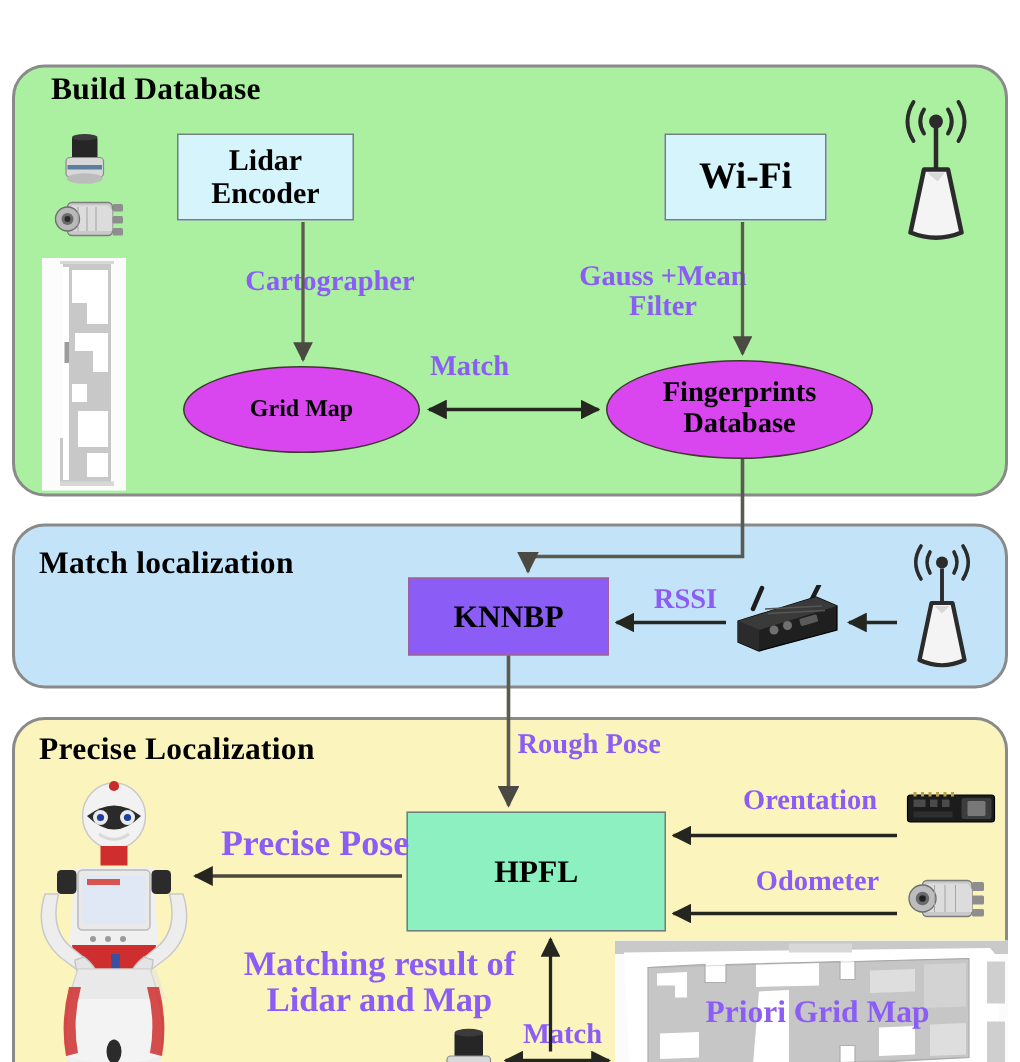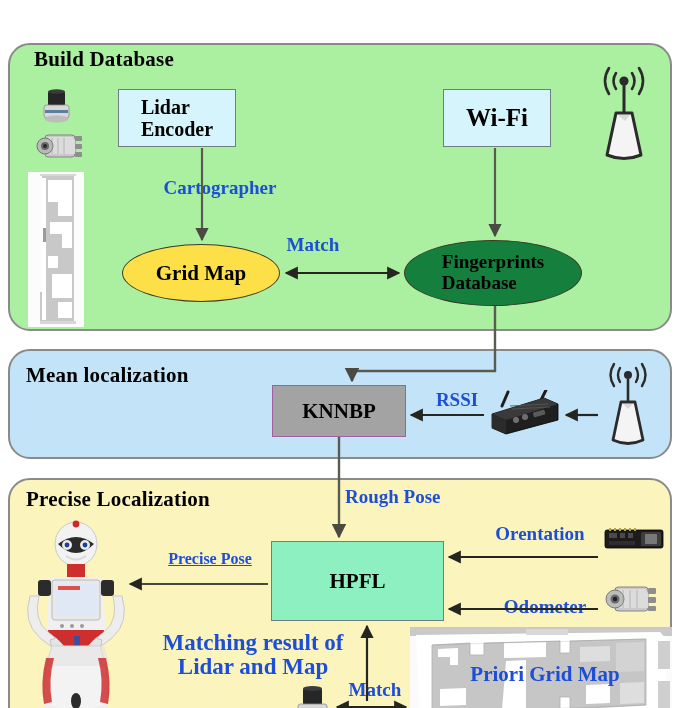--- a/index.html
+++ b/index.html
@@ -5,25 +5,25 @@
   html,body{margin:0;padding:0;background:#ffffff;}
   body{width:680px;height:708px;overflow:hidden;
        font-family:"Liberation Serif","DejaVu Serif",serif;}
   #stage{position:relative;width:680px;height:708px;margin-top:35px;}
 
   .panel{position:absolute;border:2px solid #8a8a8a;border-radius:22px;box-sizing:border-box;}
   .panel-title{position:absolute;font-weight:bold;font-size:21px;color:#000;
                letter-spacing:0.2px;white-space:nowrap;}
 
   .node{position:absolute;box-sizing:border-box;display:flex;align-items:center;
-        justify-content:center;text-align:left;font-weight:bold;color:#000;}
+        justify-content:center;text-align:center;font-weight:bold;color:#000;}
   .rect{border:1.5px solid #6f7f7f;}
   .ellipse{border:1.5px solid #3a3a2a;border-radius:50%;}
 
-  .lbl{position:absolute;font-weight:bold;color:#1d4ed8;text-align:center;
+  .lbl{position:absolute;font-weight:bold;color:#8b5cf6;text-align:center;
        line-height:1.06;white-space:pre-line;}
 
   svg.wire{position:absolute;left:0;top:0;width:680px;height:708px;
            pointer-events:none;overflow:visible;}
 
   .icon{position:absolute;}
   .imgbox{position:absolute;overflow:hidden;}
 </style>
 </head>
 <body>
@@ -92,36 +92,38 @@
         <path d="M40 10 q5 8 0 16"></path>
         <path d="M47 5 q8 13 0 26"></path>
       </g>
       <circle cx="32" cy="18" r="4.6" fill="#2b2b2b"></circle>
       <line x1="32" y1="22" x2="32" y2="50" stroke="#2b2b2b" stroke-width="3"></line>
       <path d="M24 50 L40 50 L49 92 Q32 99 15 92 Z" fill="#f4f4f4" stroke="#2b2b2b" stroke-width="3" stroke-linejoin="round"></path>
       <path d="M26 52 L38 52 L33 58 Z" fill="#d8d8d8"></path>
     </svg>
   </div>
 
-  <div class="node ellipse" style="left:122px;top:209px;width:158px;height:58px;background:#fde047;font-size:21px;">
+  <div class="node ellipse" style="left:122px;top:209px;width:158px;height:58px;background:#d946ef;font-size:16px;">
     <span>Grid Map</span>
   </div>
 
-  <div class="node ellipse" style="left:404px;top:205px;width:178px;height:66px;background:#15803d;font-size:19px;">
+  <div class="node ellipse" style="left:404px;top:205px;width:178px;height:66px;background:#d946ef;font-size:19px;">
     <span style="white-space:pre-line;line-height:1.08;">Fingerprints
 Database</span>
   </div>
 
   <div class="lbl" style="left:120px;top:143px;width:200px;font-size:19px;">Cartographer</div>
+  <div class="lbl" style="left:352px;top:140px;width:180px;font-size:19px;">Gauss +Mean
+Filter</div>
   <div class="lbl" style="left:258px;top:200px;width:110px;font-size:19px;">Match</div>
 
   <div class="panel" style="left:8px;top:314px;width:664px;height:110px;background:#c3e4f8;"></div>
-  <div class="panel-title" style="left:26px;top:328px;">Mean localization</div>
-
-  <div class="node rect" style="left:272px;top:350px;width:134px;height:52px;background:#a3a3a3;border-color:#a05fa0;font-size:21px;">
+  <div class="panel-title" style="left:26px;top:328px;">Match localization</div>
+
+  <div class="node rect" style="left:272px;top:350px;width:134px;height:52px;background:#8b5cf6;border-color:#a05fa0;font-size:21px;">
     <span>KNNBP</span>
   </div>
 
   <div class="lbl" style="left:412px;top:355px;width:90px;font-size:19px;">RSSI</div>
 
   <div class="icon" style="left:484px;top:355px;width:78px;height:48px;">
     <svg width="78" height="48" viewBox="0 0 78 48">
       <line x1="18" y1="16" x2="24" y2="2" stroke="#1d1d1d" stroke-width="3" stroke-linecap="round"></line>
       <line x1="56" y1="12" x2="62" y2="0" stroke="#1d1d1d" stroke-width="3" stroke-linecap="round"></line>
       <path d="M8 24 L60 8 L74 14 L74 30 L22 44 L8 38 Z" fill="#1f1f1f" stroke="#000" stroke-width="0.8"></path>
@@ -151,23 +153,23 @@
   </div>
 
   <div class="panel" style="left:8px;top:443px;width:664px;height:258px;background:#fbf5bd;"></div>
   <div class="panel-title" style="left:26px;top:452px;">Precise Localization</div>
 
   <div class="node rect" style="left:271px;top:506px;width:173px;height:80px;background:#8cf0c0;font-size:21px;">
     <span>HPFL</span>
   </div>
 
   <div class="lbl" style="left:345px;top:452px;width:150px;font-size:19px;text-align:left;">Rough Pose</div>
-  <div class="lbl" style="left:145px;top:516px;width:130px;font-size:16px;text-decoration:underline;">Precise Pose</div>
+  <div class="lbl" style="left:145px;top:516px;width:130px;font-size:24px;">Precise Pose</div>
   <div class="lbl" style="left:470px;top:489px;width:140px;font-size:19px;">Orentation</div>
-  <div class="lbl" style="left:480px;top:562px;width:130px;font-size:19px;">Odometer</div>
+  <div class="lbl" style="left:480px;top:543px;width:130px;font-size:19px;">Odometer</div>
   <div class="lbl" style="left:128px;top:596px;width:250px;font-size:23px;">Matching result of
 Lidar and Map</div>
   <div class="lbl" style="left:330px;top:645px;width:90px;font-size:19px;">Match</div>
 
   <div class="icon" style="left:22px;top:483px;width:108px;height:215px;">
     <svg width="108" height="215" viewBox="0 0 108 215">
 
       <ellipse cx="54" cy="26" rx="21" ry="22" fill="#f2f2f2" stroke="#c9c9c9" stroke-width="1"></ellipse>
       <circle cx="54" cy="6" r="3.4" fill="#c72b2b"></circle>
       <path d="M36 26 q18 -14 36 0 q-18 18 -36 0 Z" fill="#2a2a2a"></path>

